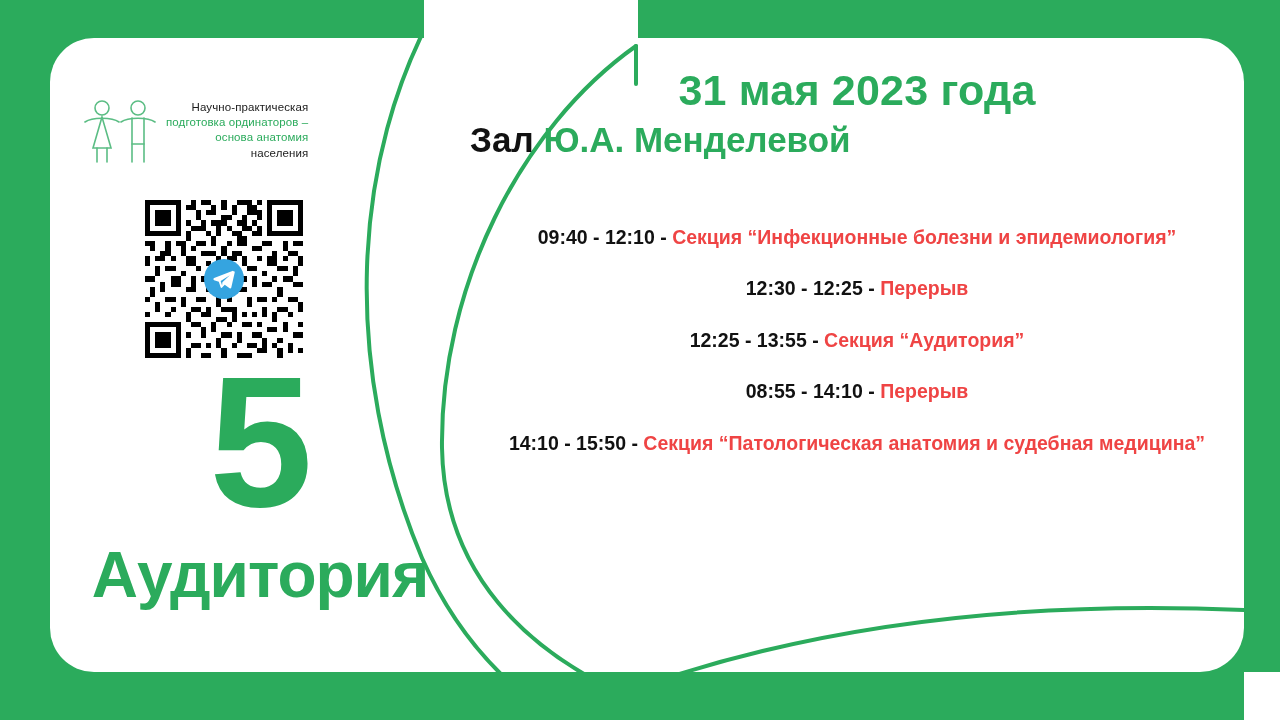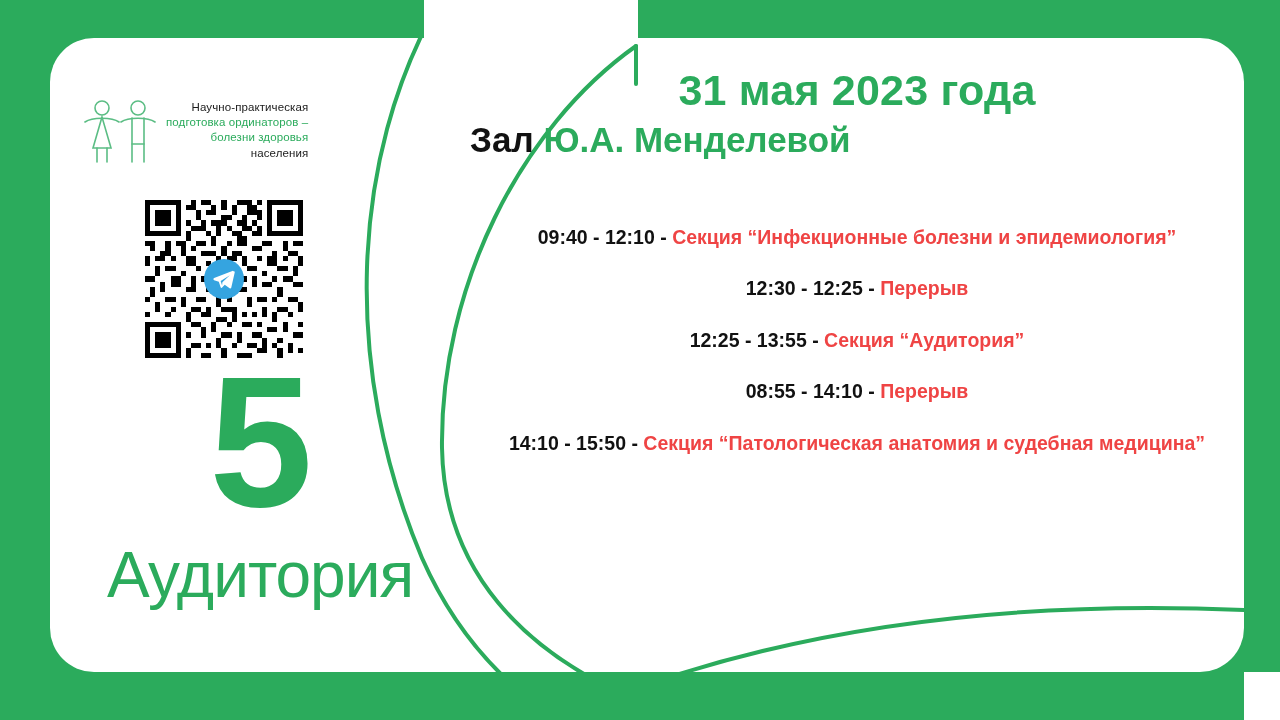--- a/index.html
+++ b/index.html
@@ -108,21 +108,21 @@
     letter-spacing: -2px;
   }
   #room-label {
     position: absolute;
     left: 0;
     top: 505px;
     width: 420px;
     text-align: center;
     font-size: 64px;
     line-height: 1;
-    font-weight: normal;
+    font-weight: bold;
     color: #2BAB5C;
     letter-spacing: -1px;
   }
 
   
   #right-col {
     position: absolute;
     left: 420px;
     top: 0;
     width: 774px;
@@ -214,21 +214,21 @@
               <path d="M 37 26 C 44 21 64 21 71 26"></path>
               <path d="M 48 22 L 48 66"></path>
               <path d="M 60 22 L 60 66"></path>
               <path d="M 48 48 L 60 48"></path>
             </g>
           </svg>
         </span>
         <span id="logo-text">
           <span class="ln dark">Научно-практическая</span>
           <span class="ln green">подготовка ординаторов –</span>
-          <span class="ln green">болезни здоровья</span>
+          <span class="ln green">основа анатомия</span>
           <span class="ln dark">населения</span>
         </span>
       </div>
 
       <div id="qr-wrap">
         <div id="qr-canvas-holder">
           <svg width="208" height="168" viewBox="0 0 33 33" shape-rendering="crispEdges" aria-hidden="true">
             <rect width="33" height="33" fill="#ffffff"></rect>
             <g fill="#000000">
 

